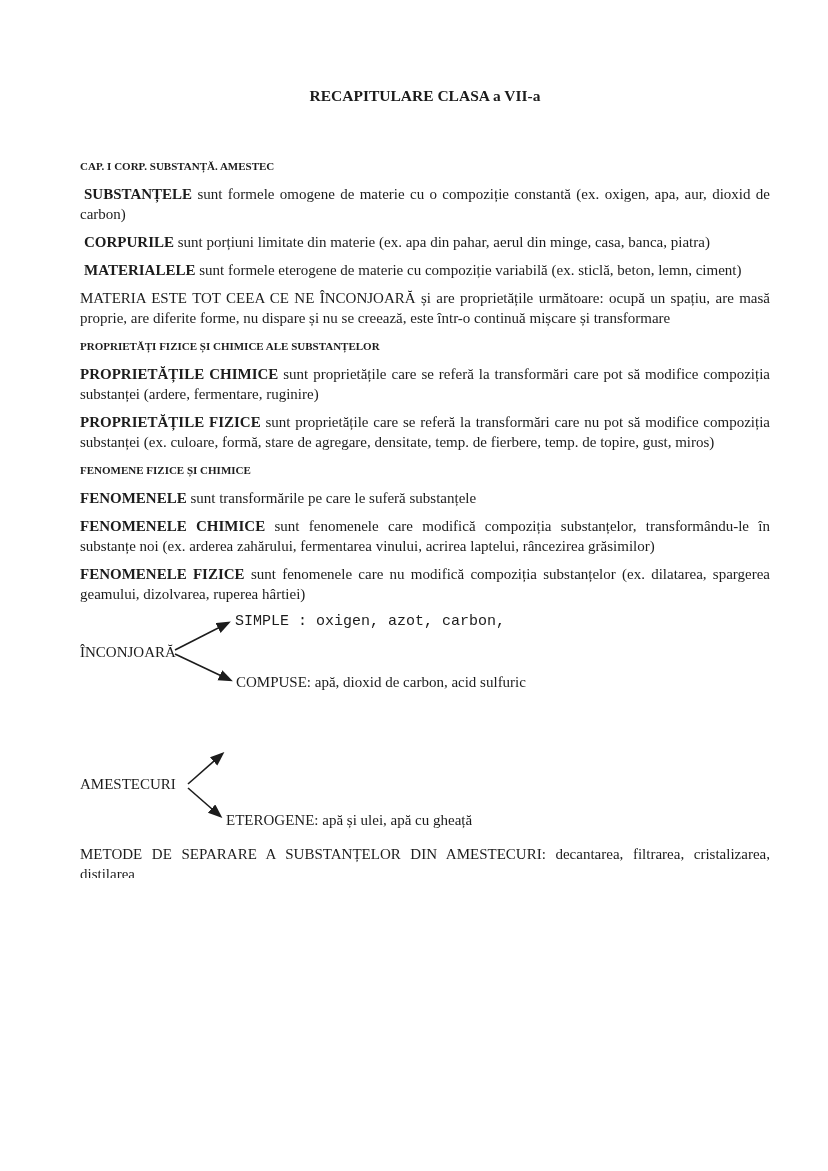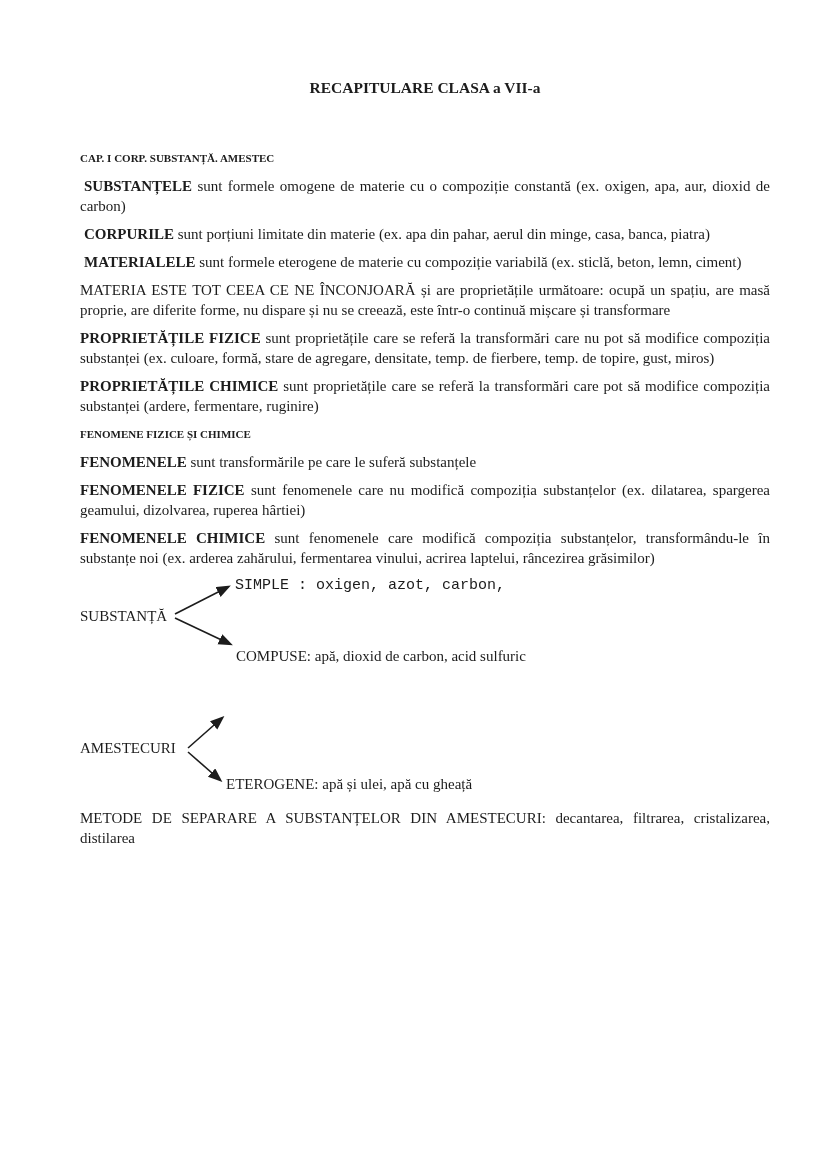--- a/index.html
+++ b/index.html
@@ -1,20 +1,20 @@
 <!DOCTYPE html>
 <html><head>
 <meta charset="utf-8">
 <style>
   html, body { margin: 0; padding: 0; background: #ffffff; }
   .page {
     position: relative;
     width: 828px;
     height: 870px;
-    margin: 0 auto;
+    margin: 8px auto;
     background: #ffffff;
     box-sizing: border-box;
     padding: 78px 58px 0 80px;
     font-family: "Liberation Serif", "DejaVu Serif", serif;
     font-size: 15px;
     line-height: 20px;
     color: #1c1c1c;
     overflow: hidden;
   }
   .doc-title {
@@ -32,21 +32,21 @@
     margin: 0 0 8px 0;
     text-align: justify;
   }
   p.indent { text-indent: 4px; }
   b.term { font-weight: bold; }
   .diagram { position: relative; }
   .diagram .dlabel { position: absolute; white-space: nowrap; }
   #diag-substances { height: 82px; margin-top: 8px; }
   #diag-substances .branch-top   { left: 155px; top: 0; font-family: Liberation Mono, monospace; }
   #diag-substances .root-label   { left: 0;     top: 30px; }
-  #diag-substances .branch-bottom{ left: 156px; top: 70px; }
+  #diag-substances .branch-bottom{ left: 156px; top: 60px; }
   #diag-substances svg { position: absolute; left: 90px; top: 4px; }
   #diag-mixtures { height: 92px; margin-top: 44px; }
   #diag-mixtures .branch-top    { left: 152px; top: 2px; }
   #diag-mixtures .root-label    { left: 0;     top: 36px; }
   #diag-mixtures .branch-bottom { left: 146px; top: 72px; text-align: center; }
   #diag-mixtures svg { position: absolute; left: 100px; top: 8px; }
   .arrow-line { stroke: #1c1c1c; stroke-width: 1.6; fill: none; }
   #methods-para { margin-top: 14px; }
   .page-number {
     position: absolute;
@@ -67,36 +67,37 @@
   <div class="heading">CAP. I CORP. SUBSTANȚĂ. AMESTEC</div>
 
   <p class="para indent"><b class="term">SUBSTANȚELE</b><span> sunt formele omogene de materie cu o compoziție constantă (ex. oxigen, apa, aur, dioxid de carbon)</span></p>
 
   <p class="para indent"><b class="term">CORPURILE</b><span> sunt porțiuni limitate din materie (ex. apa din pahar, aerul din minge, casa, banca, piatra)</span></p>
 
   <p class="para indent"><b class="term">MATERIALELE</b><span> sunt formele eterogene de materie cu compoziție variabilă (ex. sticlă, beton, lemn, ciment)</span></p>
 
   <p class="para">MATERIA ESTE TOT CEEA CE NE ÎNCONJOARĂ și are proprietățile următoare: ocupă un spațiu, are masă proprie, are diferite forme, nu dispare și nu se creează, este într-o continuă mișcare și transformare</p>
 
+  <div class="heading">PROPRIETĂȚI FIZICE ȘI CHIMICE ALE SUBSTANȚELOR</div>
 
 
+  <p class="para"><b class="term">PROPRIETĂȚILE CHIMICE</b><span> sunt proprietățile care se referă la transformări care pot să modifice compoziția substanței (ardere, fermentare, ruginire)</span></p>
+
   <p class="para"><b class="term">PROPRIETĂȚILE FIZICE</b><span> sunt proprietățile care se referă la transformări care nu pot să modifice compoziția substanței (ex. culoare, formă, stare de agregare, densitate, temp. de fierbere, temp. de topire, gust, miros)</span></p>
-
-  <p class="para"><b class="term">PROPRIETĂȚILE CHIMICE</b><span> sunt proprietățile care se referă la transformări care pot să modifice compoziția substanței (ardere, fermentare, ruginire)</span></p>
 
   <div class="heading">FENOMENE FIZICE ȘI CHIMICE</div>
 
   <p class="para"><b class="term">FENOMENELE</b><span> sunt transformările pe care le suferă substanțele</span></p>
 
+  <p class="para"><b class="term">FENOMENELE CHIMICE</b><span> sunt fenomenele care modifică compoziția substanțelor, transformându-le în substanțe noi (ex. arderea zahărului, fermentarea vinului, acrirea laptelui, râncezirea grăsimilor)</span></p>
+
   <p class="para"><b class="term">FENOMENELE FIZICE</b><span> sunt fenomenele care nu modifică compoziția substanțelor (ex. dilatarea, spargerea geamului, dizolvarea, ruperea hârtiei)</span></p>
 
-  <p class="para"><b class="term">FENOMENELE CHIMICE</b><span> sunt fenomenele care modifică compoziția substanțelor, transformându-le în substanțe noi (ex. arderea zahărului, fermentarea vinului, acrirea laptelui, râncezirea grăsimilor)</span></p>
-
   <div class="diagram" id="diag-substances">
-    <span class="dlabel root-label">SUBSTANȚĂ</span>
+    <span class="dlabel root-label">ÎNCONJOARĂ</span>
     <svg width="70" height="74" viewBox="0 0 70 74" aria-hidden="true">
       <defs>
         <marker id="ah1" markerWidth="9" markerHeight="8" refX="7" refY="3.5" orient="auto">
           <path d="M0,0 L9,3.5 L0,7 Z" fill="#1c1c1c"></path>
         </marker>
       </defs>
       <line class="arrow-line" x1="5" y1="34" x2="58" y2="7" marker-end="url(#ah1)"></line>
       <line class="arrow-line" x1="5" y1="38" x2="60" y2="64" marker-end="url(#ah1)"></line>
     </svg>
     <span class="dlabel branch-top">SIMPLE : oxigen, azot, carbon,</span>

